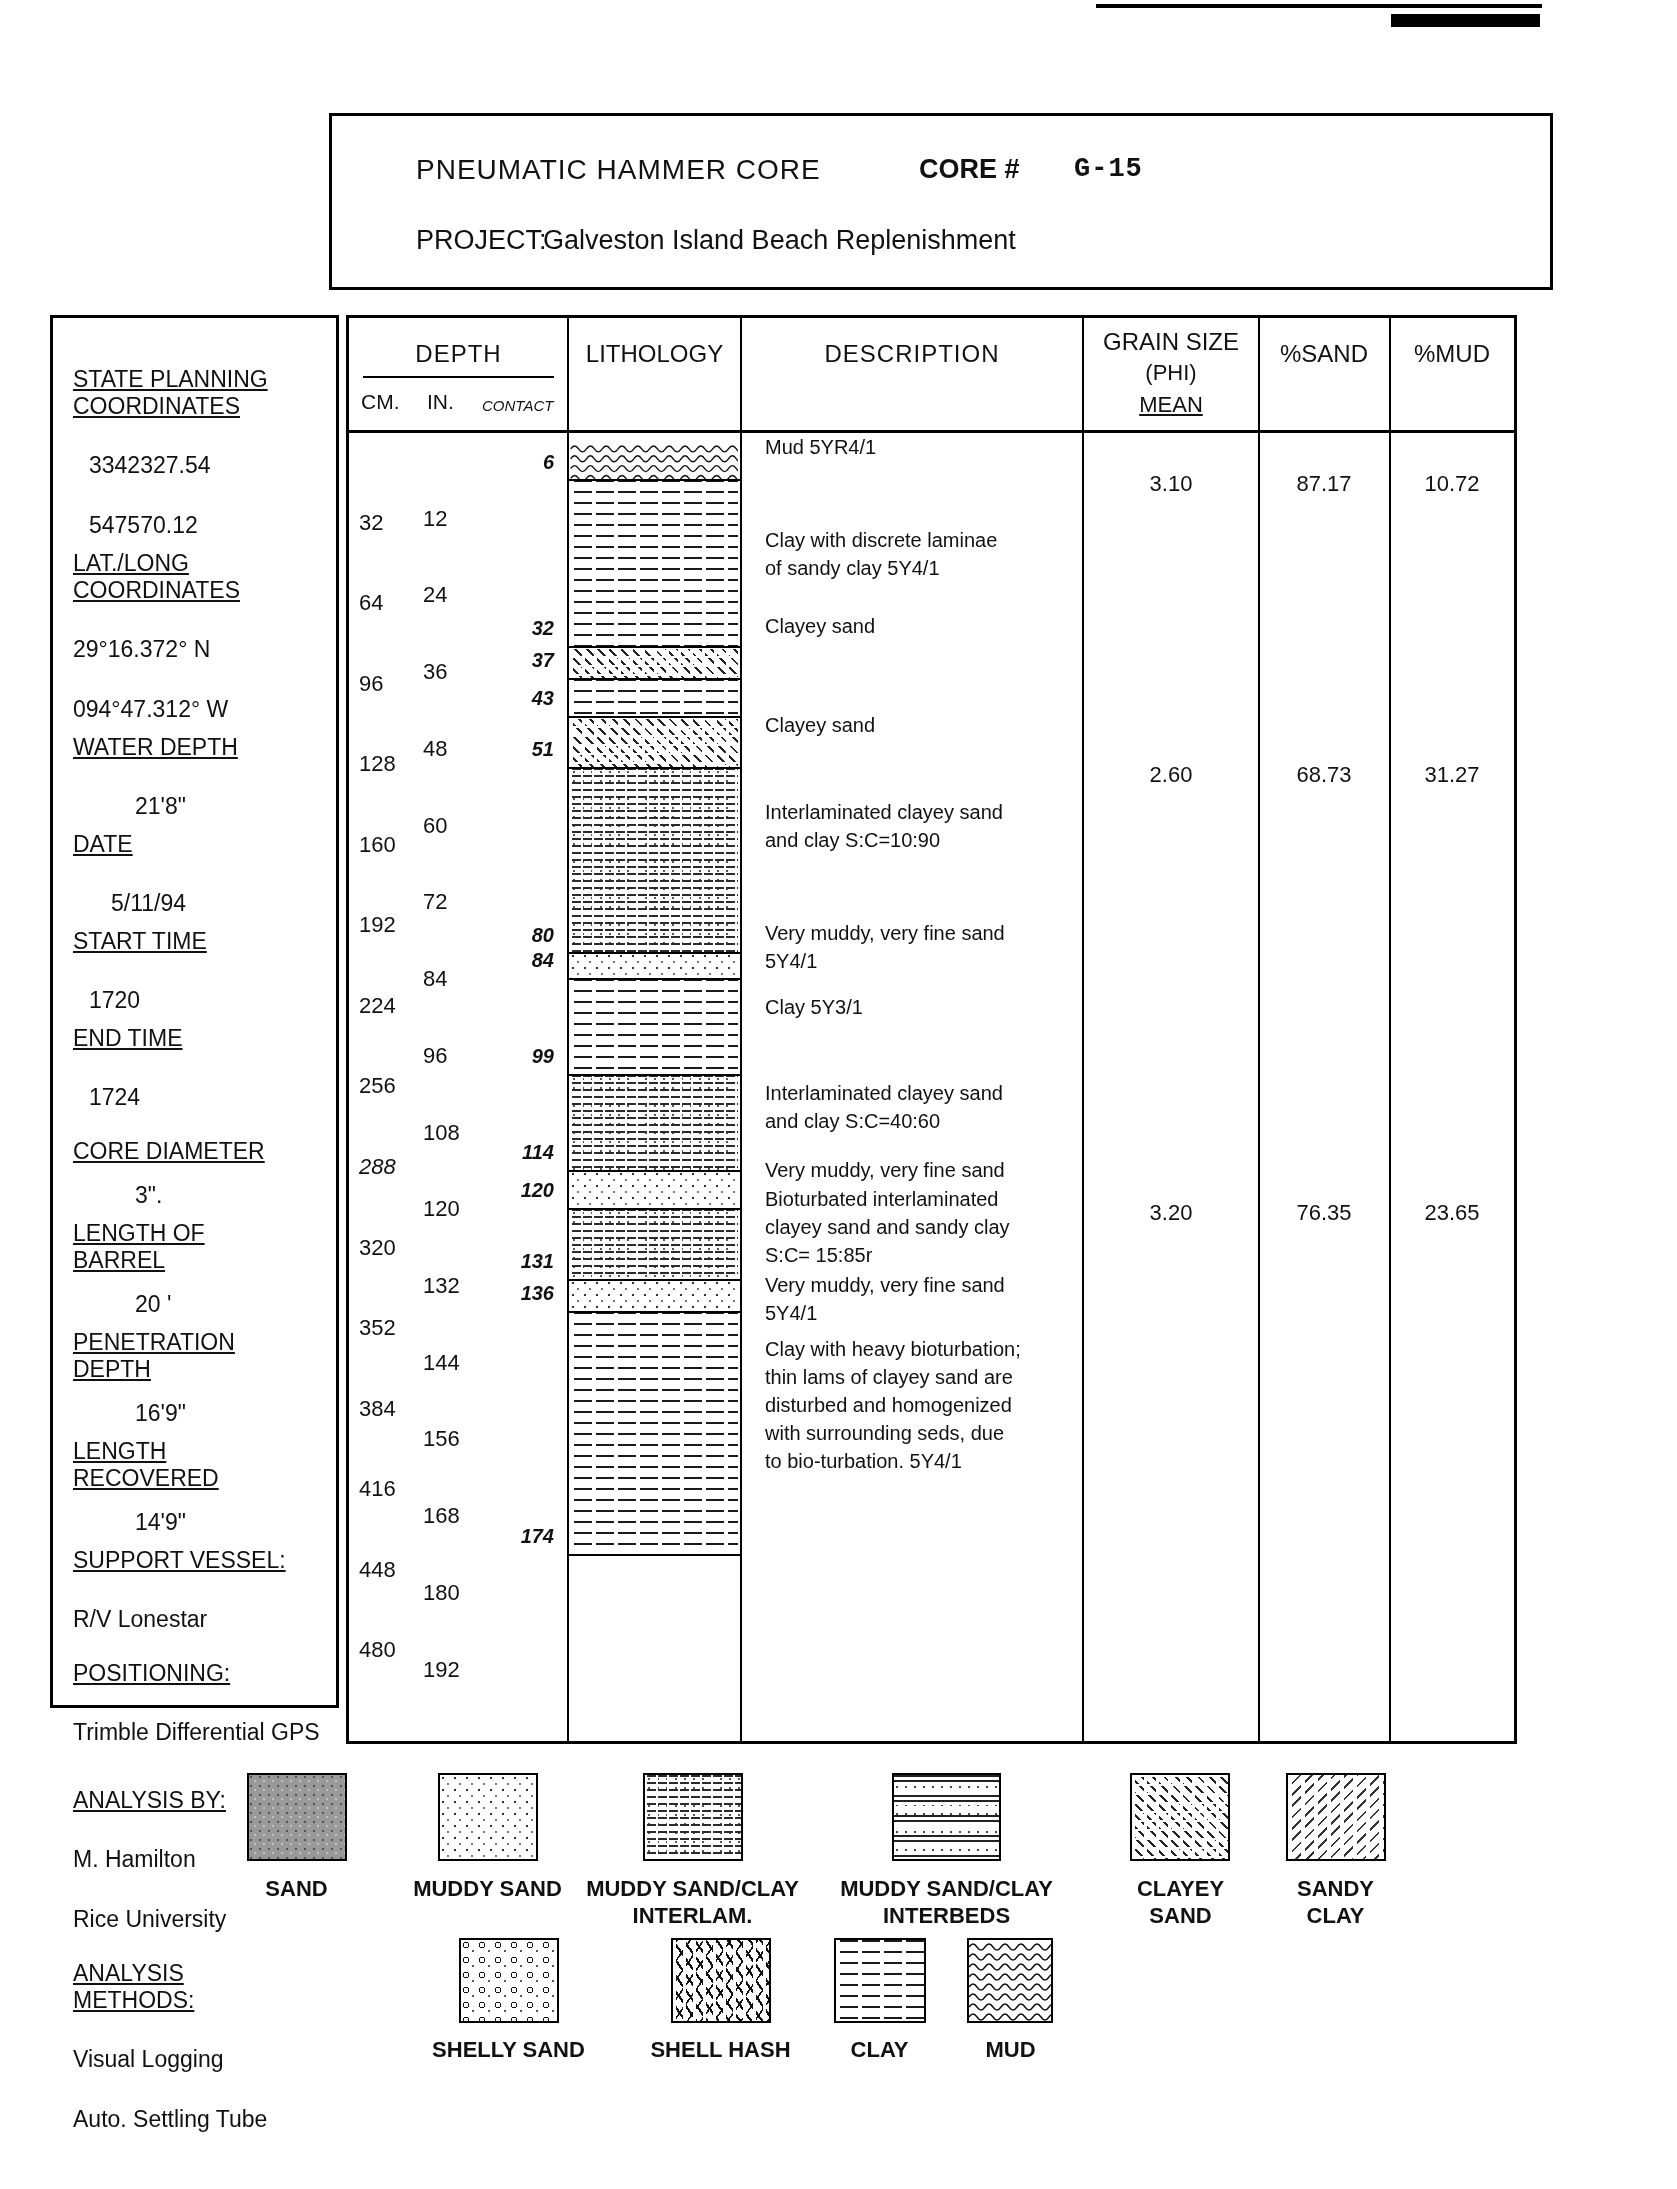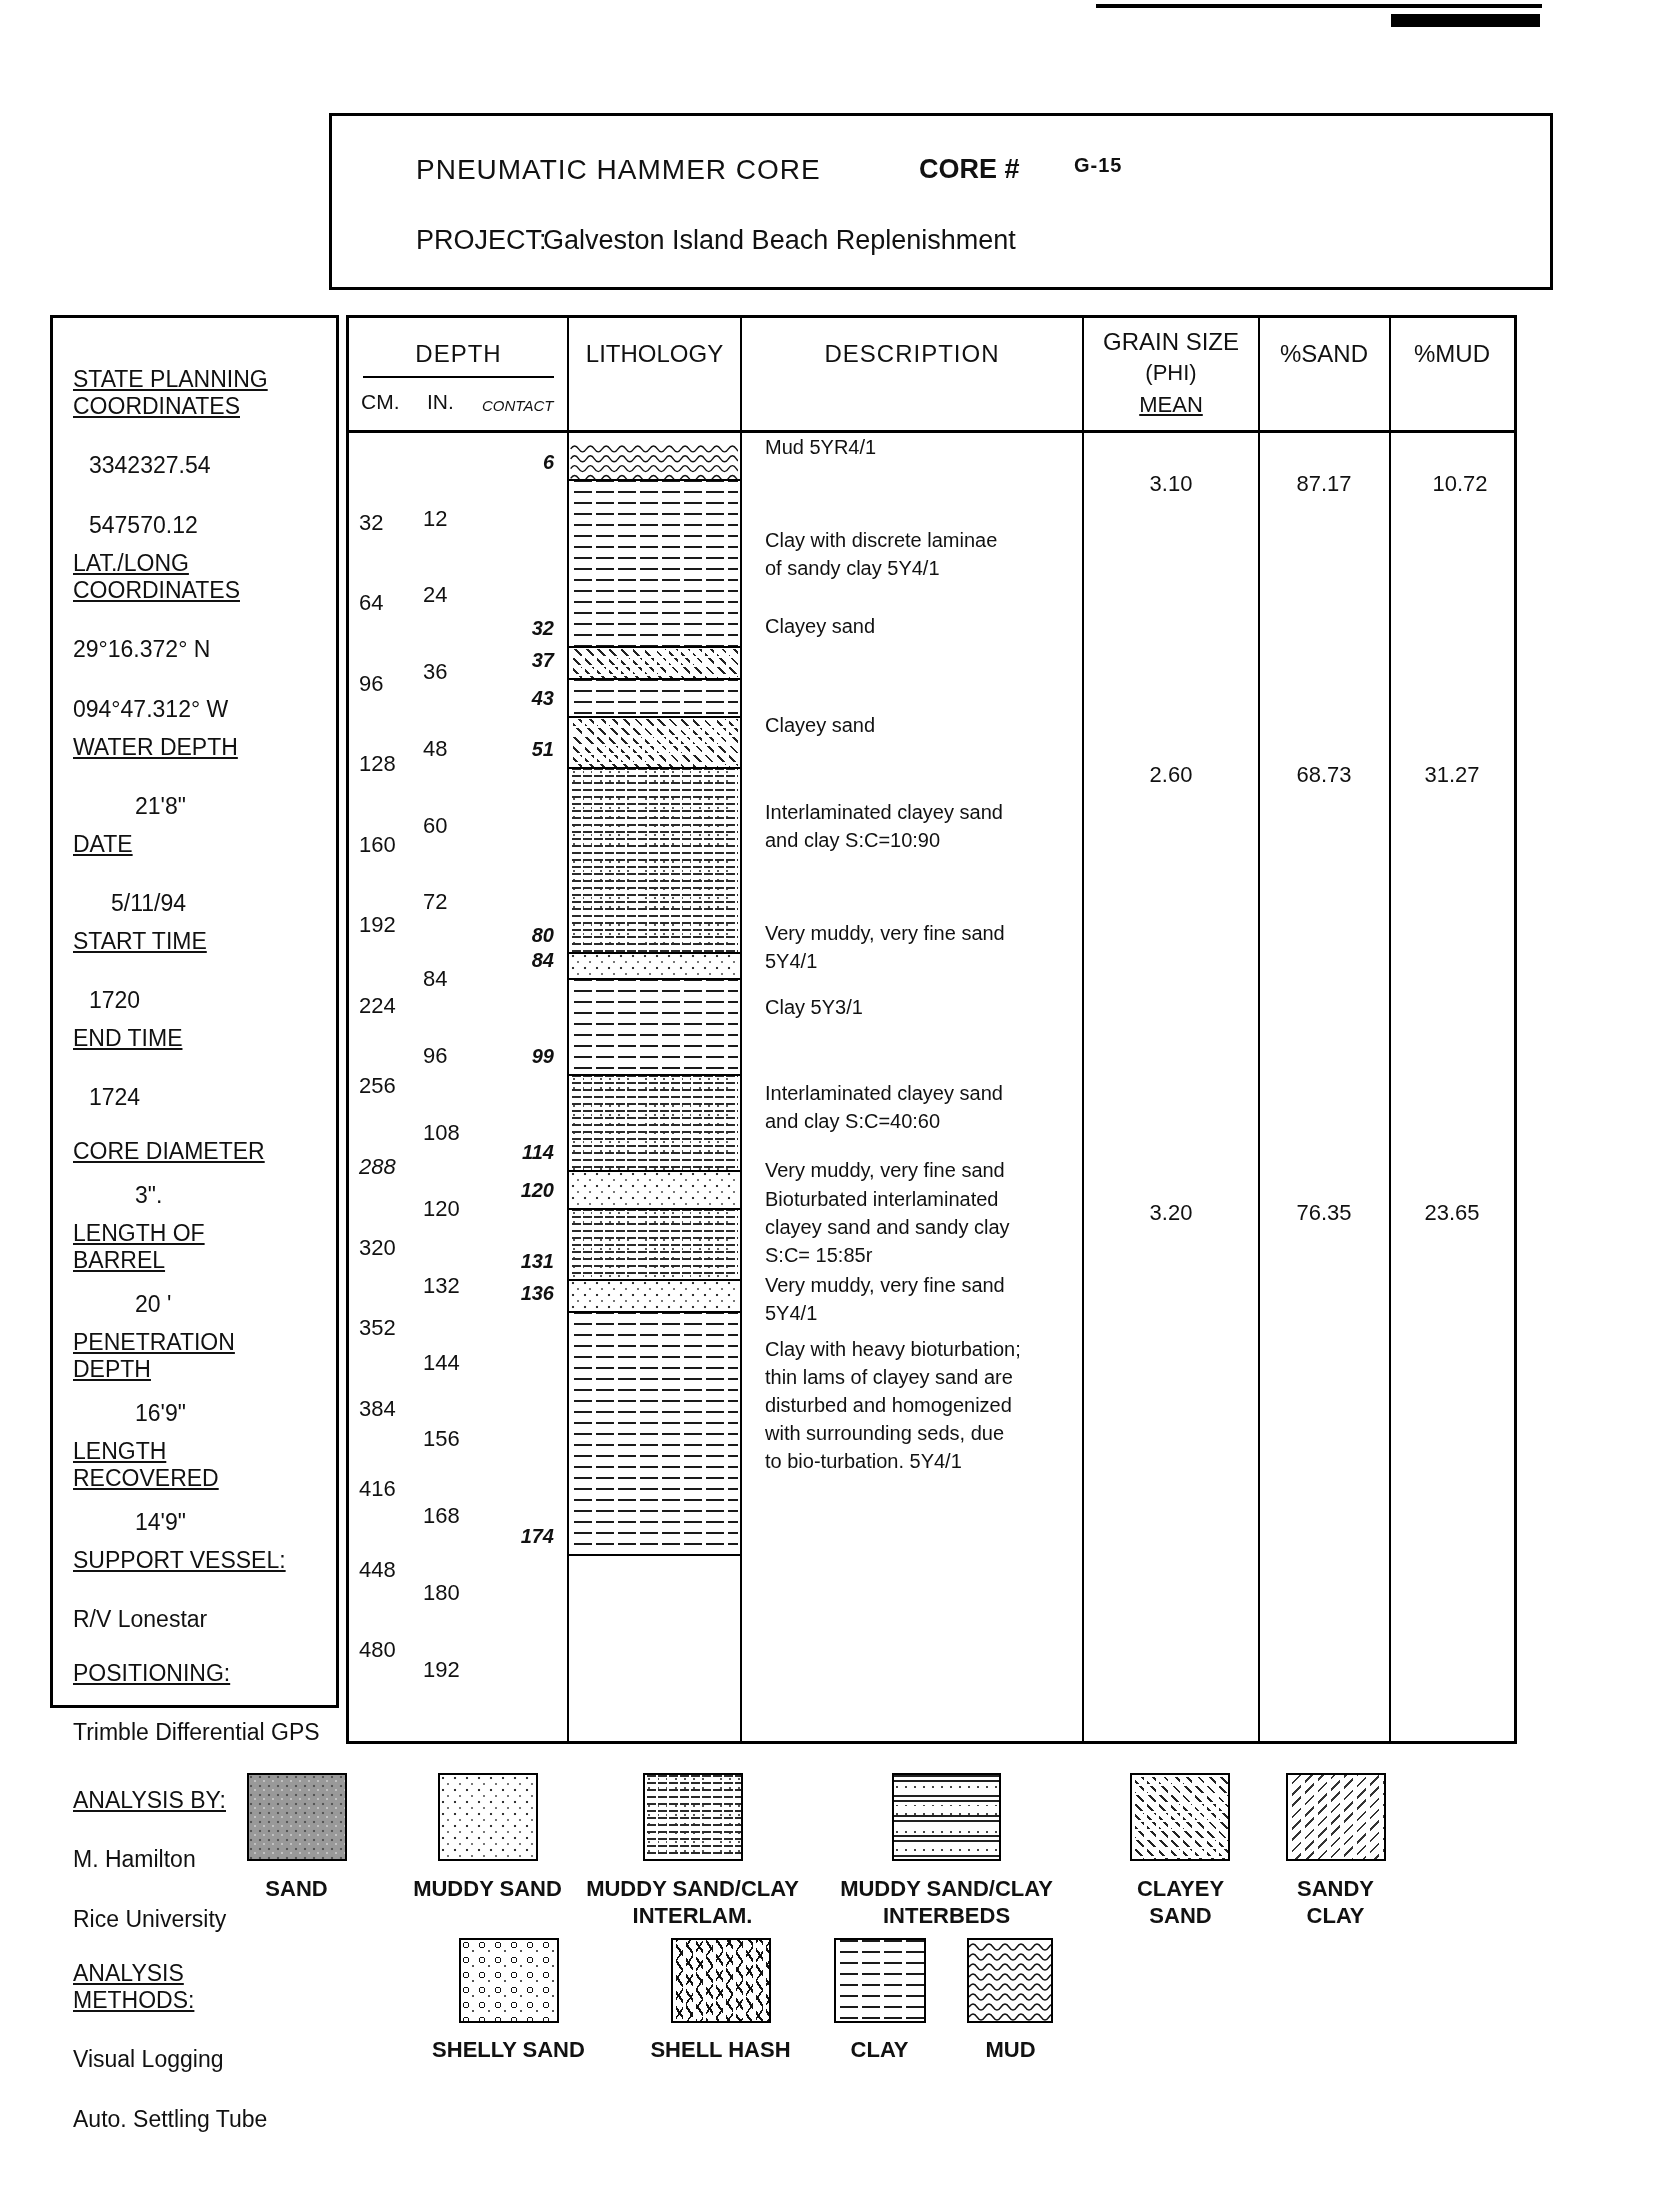--- a/index.html
+++ b/index.html
@@ -7,21 +7,21 @@
         font-family:"Liberation Sans",sans-serif;color:#111;}
   .artifact{position:absolute;background:#000;}
   .a1{left:1096px;top:4px;width:446px;height:4px;}
   .a2{left:1391px;top:14px;width:149px;height:13px;}
 
   
   .title-box{position:absolute;left:329px;top:113px;width:1218px;height:171px;border:3px solid #000;}
   .title-box span{position:absolute;white-space:nowrap;}
   .t-main{left:84px;top:38px;font-size:28px;letter-spacing:1px;}
   .t-core-label{left:587px;top:38px;font-size:27px;font-weight:bold;}
-  .t-core-num{left:742px;top:38px;font-size:20px;font-weight:bold;letter-spacing:1px;}
+  .t-core-num{left:742px;top:38px;font-size:27px;font-weight:bold;letter-spacing:1px;font-family:Liberation Mono, monospace;}
   .t-proj-label{left:84px;top:109px;font-size:27px;}
   .t-proj-name{left:211px;top:109px;font-size:27px;}
 
   
   .sidebar{position:absolute;left:50px;top:315px;width:289px;height:1393px;border:3px solid #000;
            box-sizing:border-box;padding:48px 10px 0 20px;font-size:23px;line-height:27px;}
   .sb-group{margin-bottom:10px;}
   .sb-label{text-decoration:underline;max-width:217px;margin-bottom:4px;}
   .sb-val{line-height:29px;margin-top:31px;}
   .mt-lg{margin-top:26px;}
@@ -321,21 +321,21 @@
         </div>
         <div class="desc" style="top: 902px;">
           <div>Clay with heavy bioturbation;</div>
           <div>thin lams of clayey sand are</div>
           <div>disturbed and homogenized</div>
           <div>with surrounding seds, due</div>
           <div>to bio-turbation.  5Y4/1</div>
         </div>
         <div class="val grain" style="top: 38px;">3.10</div>
         <div class="val sand" style="top: 38px;">87.17</div>
-        <div class="val mudv" style="top: 38px; padding-left: 8px;">10.72</div>
+        <div class="val mudv" style="top: 38px;">10.72</div>
         <div class="val grain" style="top: 329px;">2.60</div>
         <div class="val sand" style="top: 329px;">68.73</div>
         <div class="val mudv" style="top: 329px;">31.27</div>
         <div class="val grain" style="top: 767px;">3.20</div>
         <div class="val sand" style="top: 767px;">76.35</div>
         <div class="val mudv" style="top: 767px;">23.65</div>
       </div>
   </div>
 
   <div id="legend">

